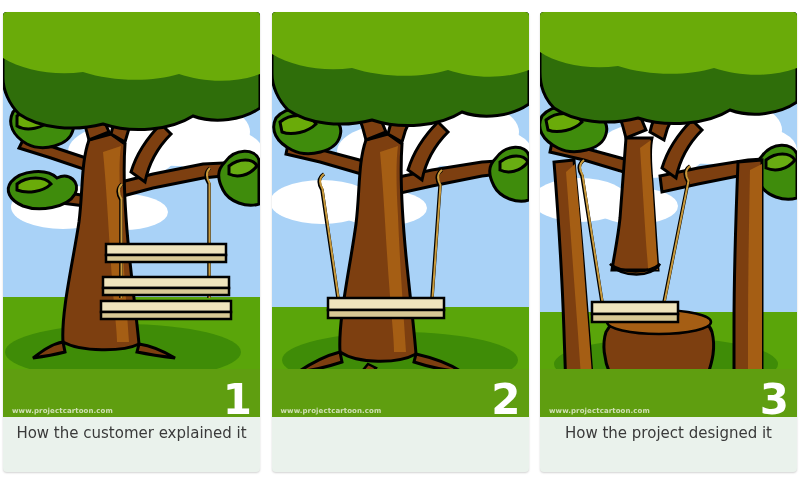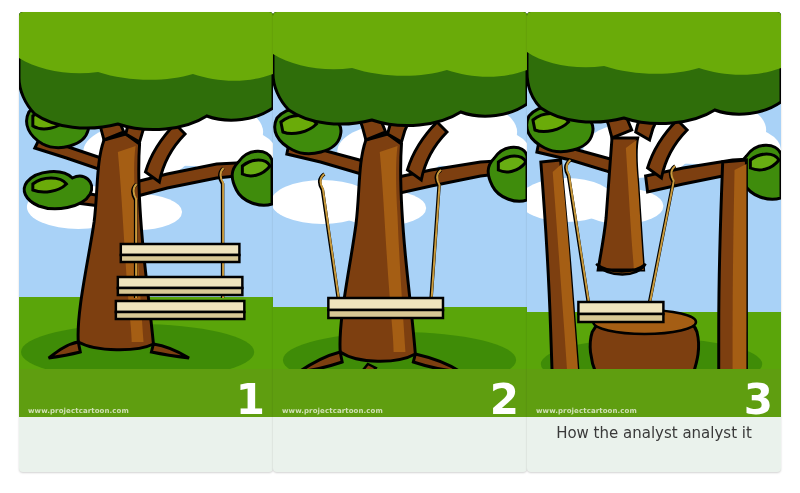--- a/index.html
+++ b/index.html
@@ -7,21 +7,21 @@
     width:800px;height:493px;
     background:#ffffff;
     font-family:"DejaVu Sans","Liberation Sans",sans-serif;
     overflow:hidden;
   }
   .board{
     position:relative;
     width:800px;height:493px;
     display:flex;
     justify-content:space-between;
-    padding:12px 19px;
+    padding:12px 3px;
     box-sizing:border-box;
   }
   .card{
     position:relative;
     width:257px;
     height:460px;
     background:#eaf2ec;
     border-radius:4px;
     box-shadow:0 1px 2px rgba(0,0,0,0.18);
     overflow:hidden;
@@ -146,20 +146,21 @@
             <rect x="98" y="289" width="130" height="11" fill="#efe4bd"></rect>
             <rect x="98" y="300" width="130" height="7" fill="#d8c894"></rect>
           </g>
         </g>
       </svg>
       <div class="banner">
         <div class="watermark">www.projectcartoon.com</div>
         <div class="num">1</div>
       </div>
     </div>
+    <div class="caption">How the customer explained it</div>
   </div>
 
   <div class="card">
     <div class="scene">
       <svg viewBox="0 0 257 405" preserveAspectRatio="none">
         <rect x="0" y="0" width="257" height="405" fill="#a9d2f7"></rect>
         <g fill="#ffffff">
           <ellipse cx="175" cy="120" rx="72" ry="34"></ellipse>
           <ellipse cx="120" cy="140" rx="55" ry="28"></ellipse>
           <ellipse cx="215" cy="140" rx="45" ry="24"></ellipse>
@@ -281,16 +282,16 @@
         <g stroke="#000" stroke-width="2.5">
           <rect x="52" y="290" width="86" height="12" fill="#efe4bd"></rect>
           <rect x="52" y="302" width="86" height="8" fill="#d8c894"></rect>
         </g>
       </svg>
       <div class="banner">
         <div class="watermark">www.projectcartoon.com</div>
         <div class="num">3</div>
       </div>
     </div>
-    <div class="caption">How the analyst analyst it</div>
+    <div class="caption">How the project designed it</div>
   </div>
 
 </div>
 
 </body></html>

